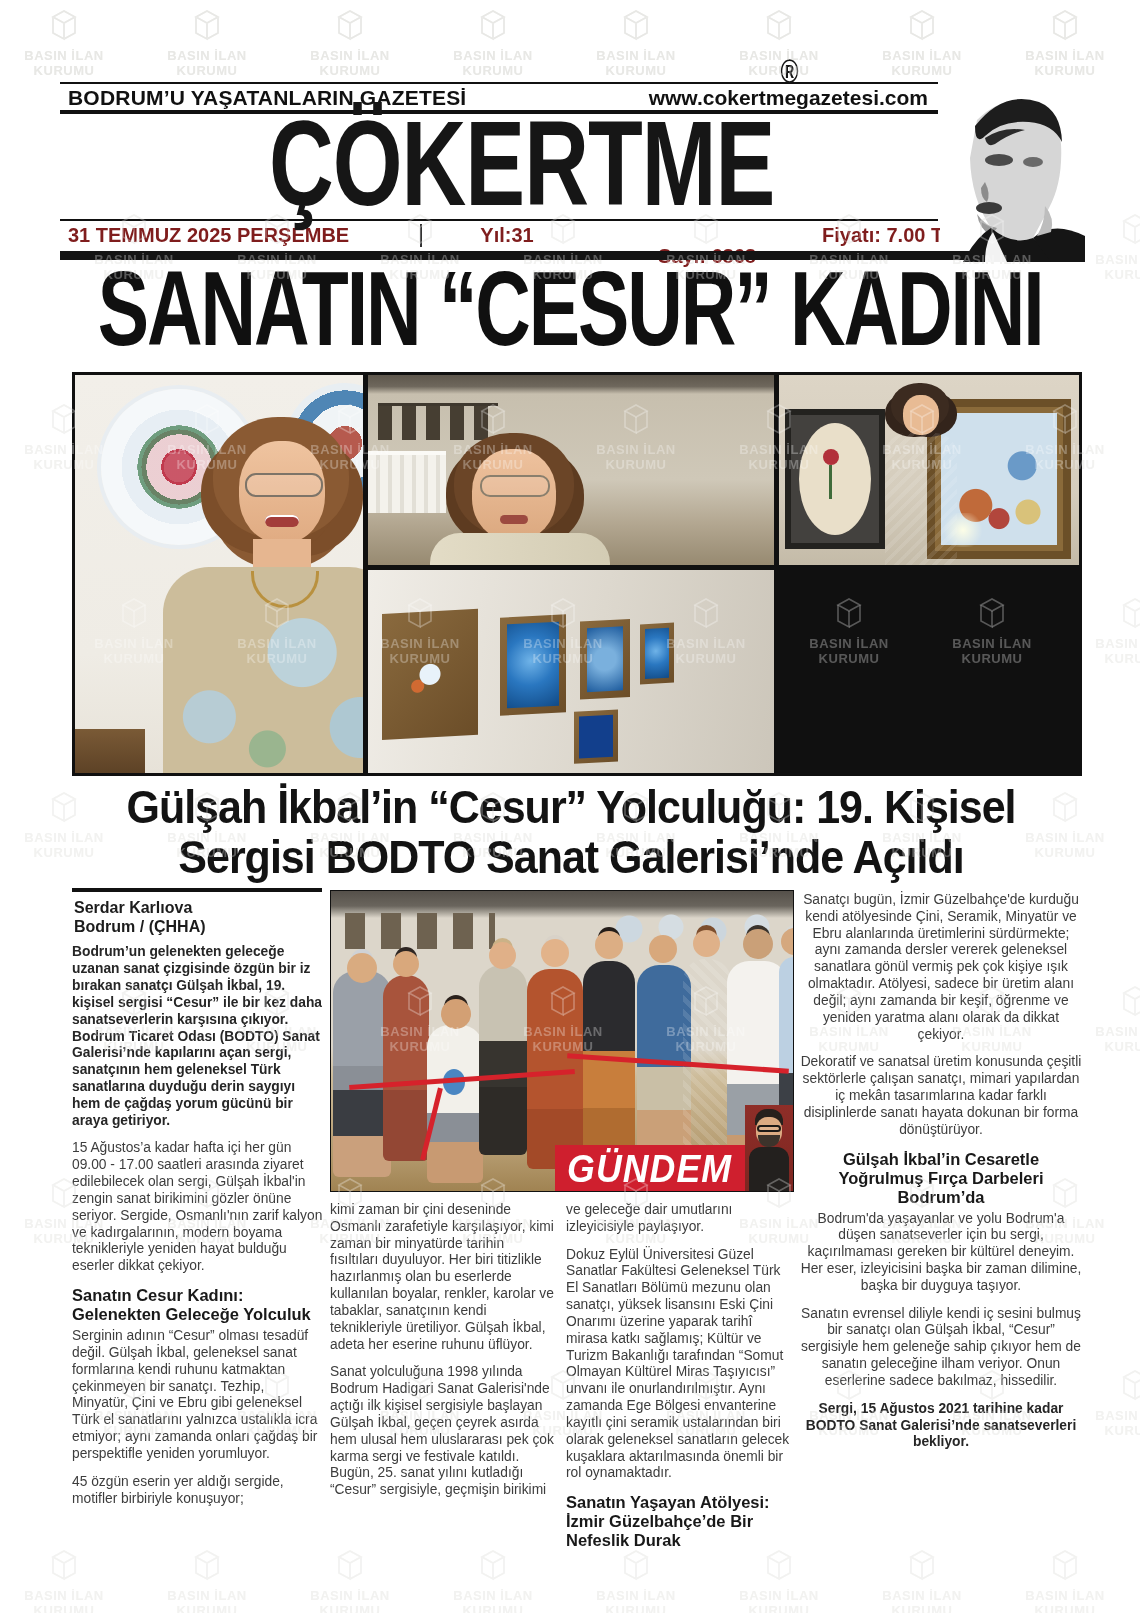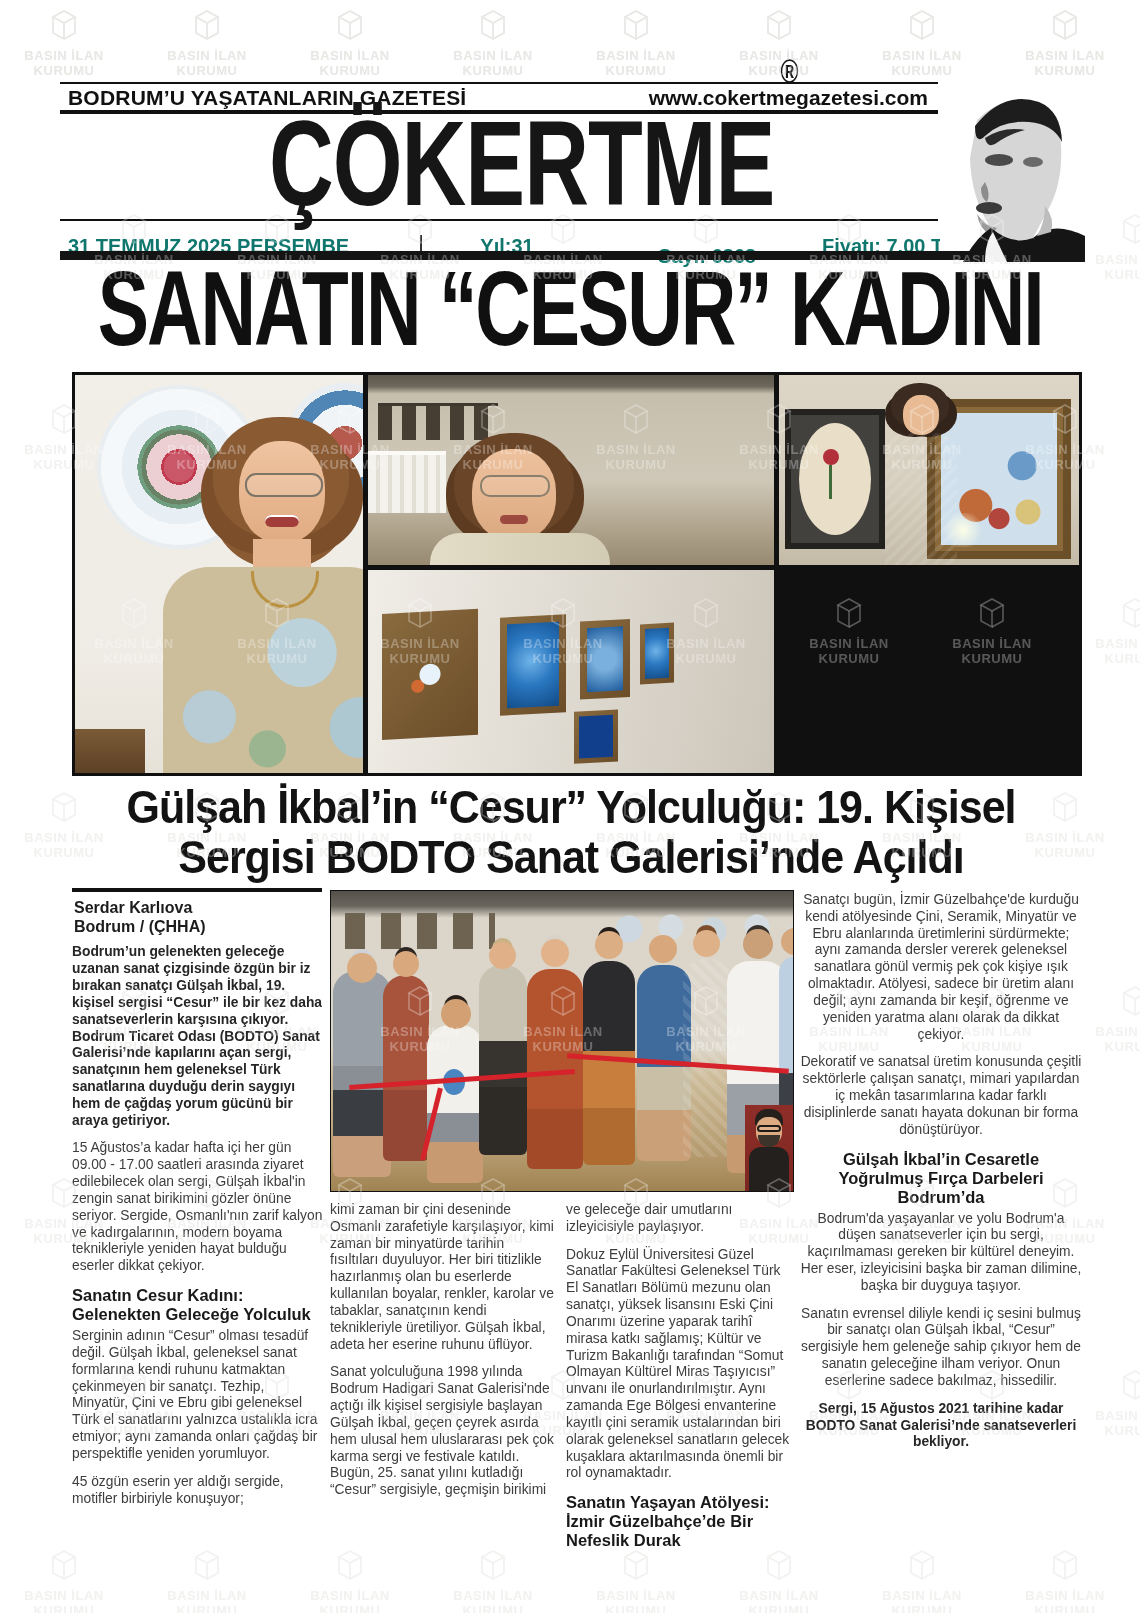--- a/index.html
+++ b/index.html
@@ -13,21 +13,21 @@
   .wm svg{display:block;margin:0 auto 2px auto;}
   .wm-grey{color:#dededa;}
   .wm-white{color:rgba(255,255,255,.6);}
   
   .rule{position:absolute;background:#111;}
   .tagline{position:absolute;left:68px;top:86px;font-size:21px;font-weight:bold;letter-spacing:.2px;color:#111;}
   .website{position:absolute;right:212px;top:86px;font-size:21px;font-weight:bold;color:#111;}
   .masthead{position:absolute;left:60px;top:108px;width:940px;height:112px;display:flex;align-items:center;justify-content:center;z-index:2;}
   .masthead .mast-txt{display:inline-block;font-size:88px;font-weight:bold;letter-spacing:-1px;color:#161616;transform:scale(1.02,1.38);transform-origin:center;}
   .masthead .reg{font-size:24px;font-weight:bold;vertical-align:top;position:relative;top:-30px;left:6px;}
-  .dateline{position:absolute;left:60px;top:224px;width:880px;display:flex;align-items:center;font-size:20px;font-weight:bold;color:#0f766e;}
+  .dateline{position:absolute;left:60px;top:224px;width:880px;display:flex;align-items:flex-start;font-size:20px;font-weight:bold;color:#7f1d1d;}
   .dateline .cell{white-space:nowrap;}
   .d1{width:352px;padding-left:8px;border-right:2px solid #333;}
   .d2{width:170px;text-align:center;}
   .d3{width:230px;text-align:center;margin-top:21px;}
   .d4{flex:1;text-align:right;padding-right:4px;}
   .thickbar{position:absolute;left:60px;top:251px;width:1022px;height:9px;background:#141414;z-index:1;}
   .ataturk{position:absolute;left:933px;top:86px;width:152px;height:176px;z-index:3;}
   
   .headline{position:absolute;left:55px;top:258px;width:1030px;height:100px;display:flex;align-items:center;justify-content:center;z-index:2;}
   .headline span{display:inline-block;font-size:74px;font-weight:bold;letter-spacing:-2px;white-space:nowrap;color:#101010;transform:scale(1.04,1.42);transform-origin:center;}
@@ -861,20 +861,23 @@
   <div class="person" style="left:396px;bottom:18px;width:60px;height:212px;background:linear-gradient(180deg,#f4f2ee 0 58%,#9aa0a6 58% 82%,#c79a70 82%);"></div>
       <div class="phead" style="left:412px;bottom:232px;width:30px;height:30px;background:#caa078;box-shadow:0 -7px 0 -3px #3a332c;"></div>
   <div class="person" style="left:448px;bottom:26px;width:30px;height:208px;background:linear-gradient(180deg,#bcd0e2 0 56%,#3c4046 56% 78%,#c49a72 78%);"></div>
       <div class="phead" style="left:450px;bottom:236px;width:27px;height:27px;background:#d5a87e;box-shadow:0 -6px 0 -3px #d8d8d4;"></div>
 
   <div class="ribbon" style="left:18px;top:186px;width:226px;transform:rotate(-4deg);"></div>
   <div class="ribbon" style="left:236px;top:170px;width:222px;transform:rotate(4deg);"></div>
   <div class="ribbon" style="left:98px;top:196px;width:5px;height:74px;transform:rotate(14deg);"></div>
 
   <div class="gundem">
+    <div class="red" style="background: rgb(207, 31, 46);">
+          <span>GÜNDEM</span>
+        </div>
     <div class="port">
       <div style="position:absolute;left:10px;top:4px;width:28px;height:16px;border-radius:12px 12px 0 0;background:#26201c;"></div>
       <div style="position:absolute;left:11px;top:12px;width:26px;height:28px;border-radius:44%;background:#dcab82;"></div>
       <div style="position:absolute;left:12px;top:20px;width:24px;height:7px;border:2px solid #1d1a17;border-radius:4px;box-sizing:border-box;background:rgba(255,255,255,.1);"></div>
       <div style="position:absolute;left:13px;top:30px;width:22px;height:12px;border-radius:0 0 10px 10px;background:#3c332b;"></div>
       <div style="position:absolute;left:4px;top:42px;width:40px;height:44px;border-radius:12px 12px 0 0;background:#23201e;"></div>
     </div>
   </div>
 </div>
 

